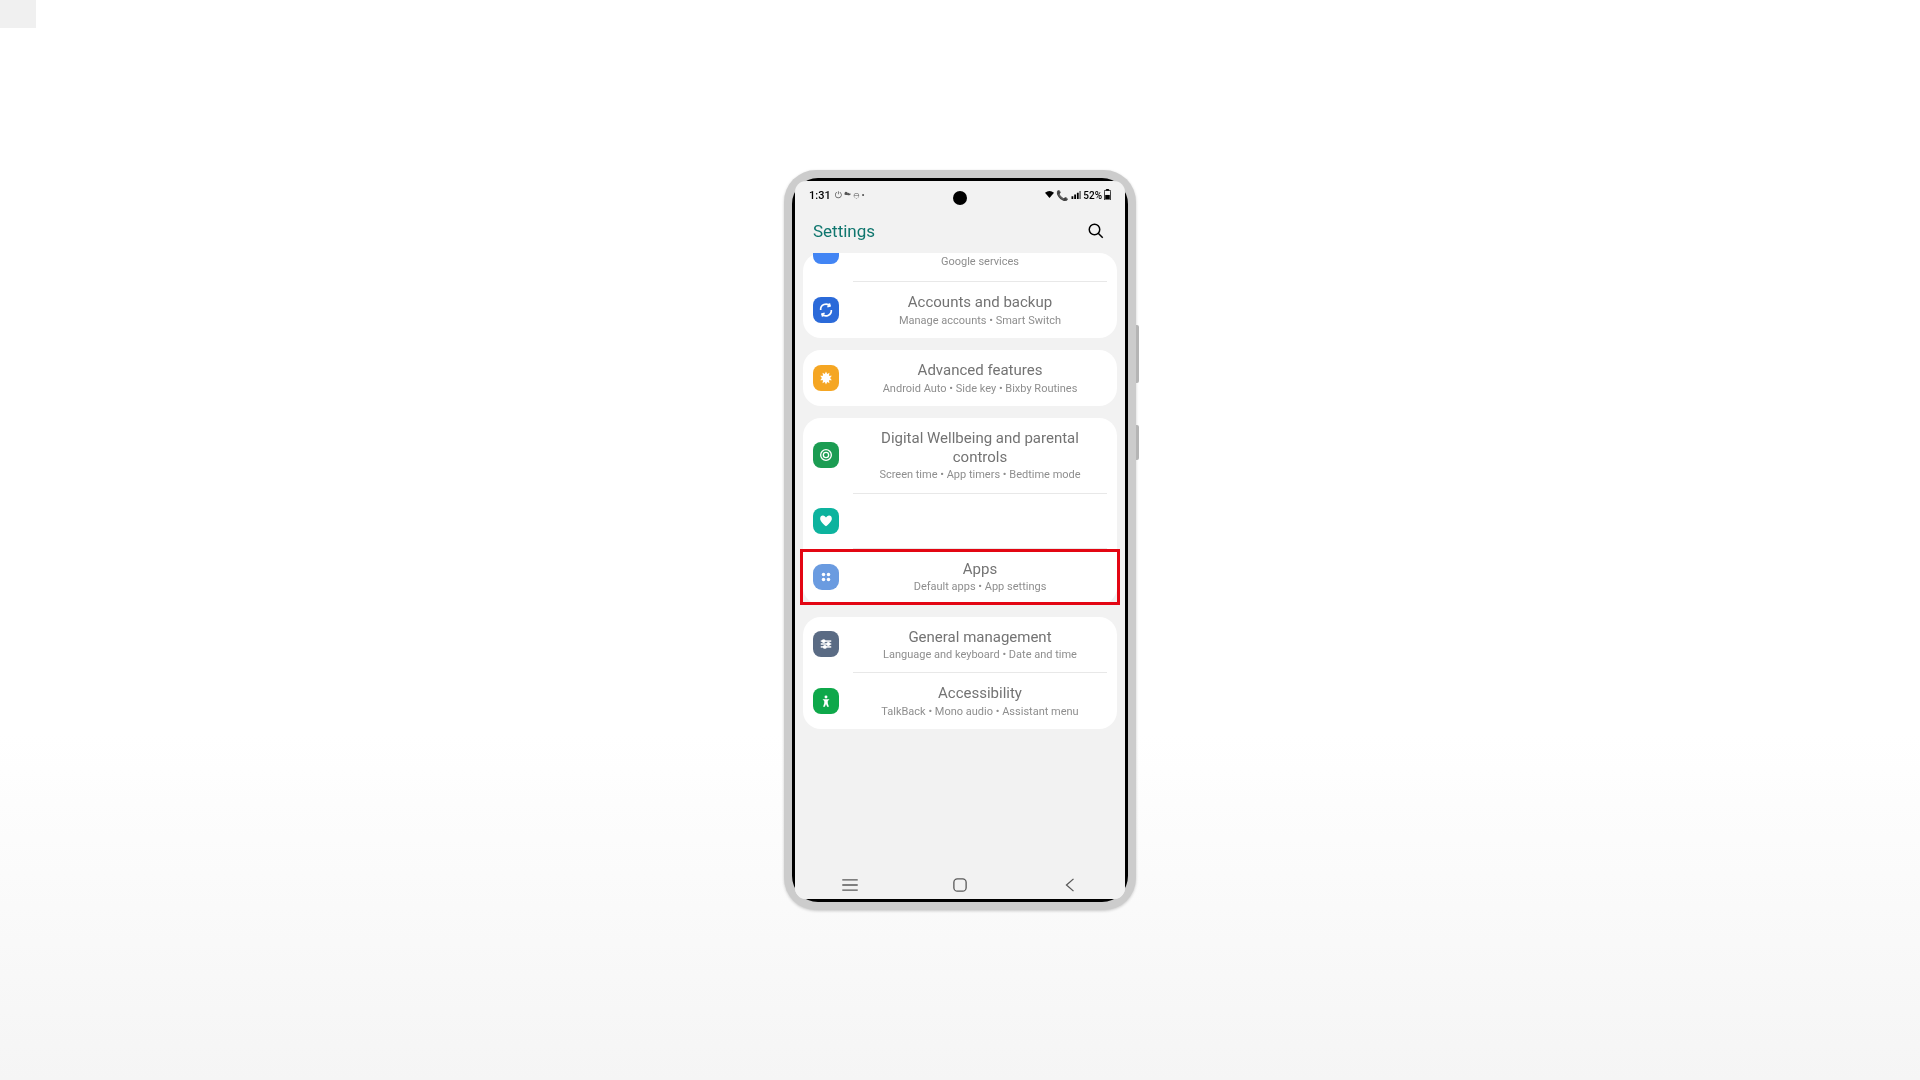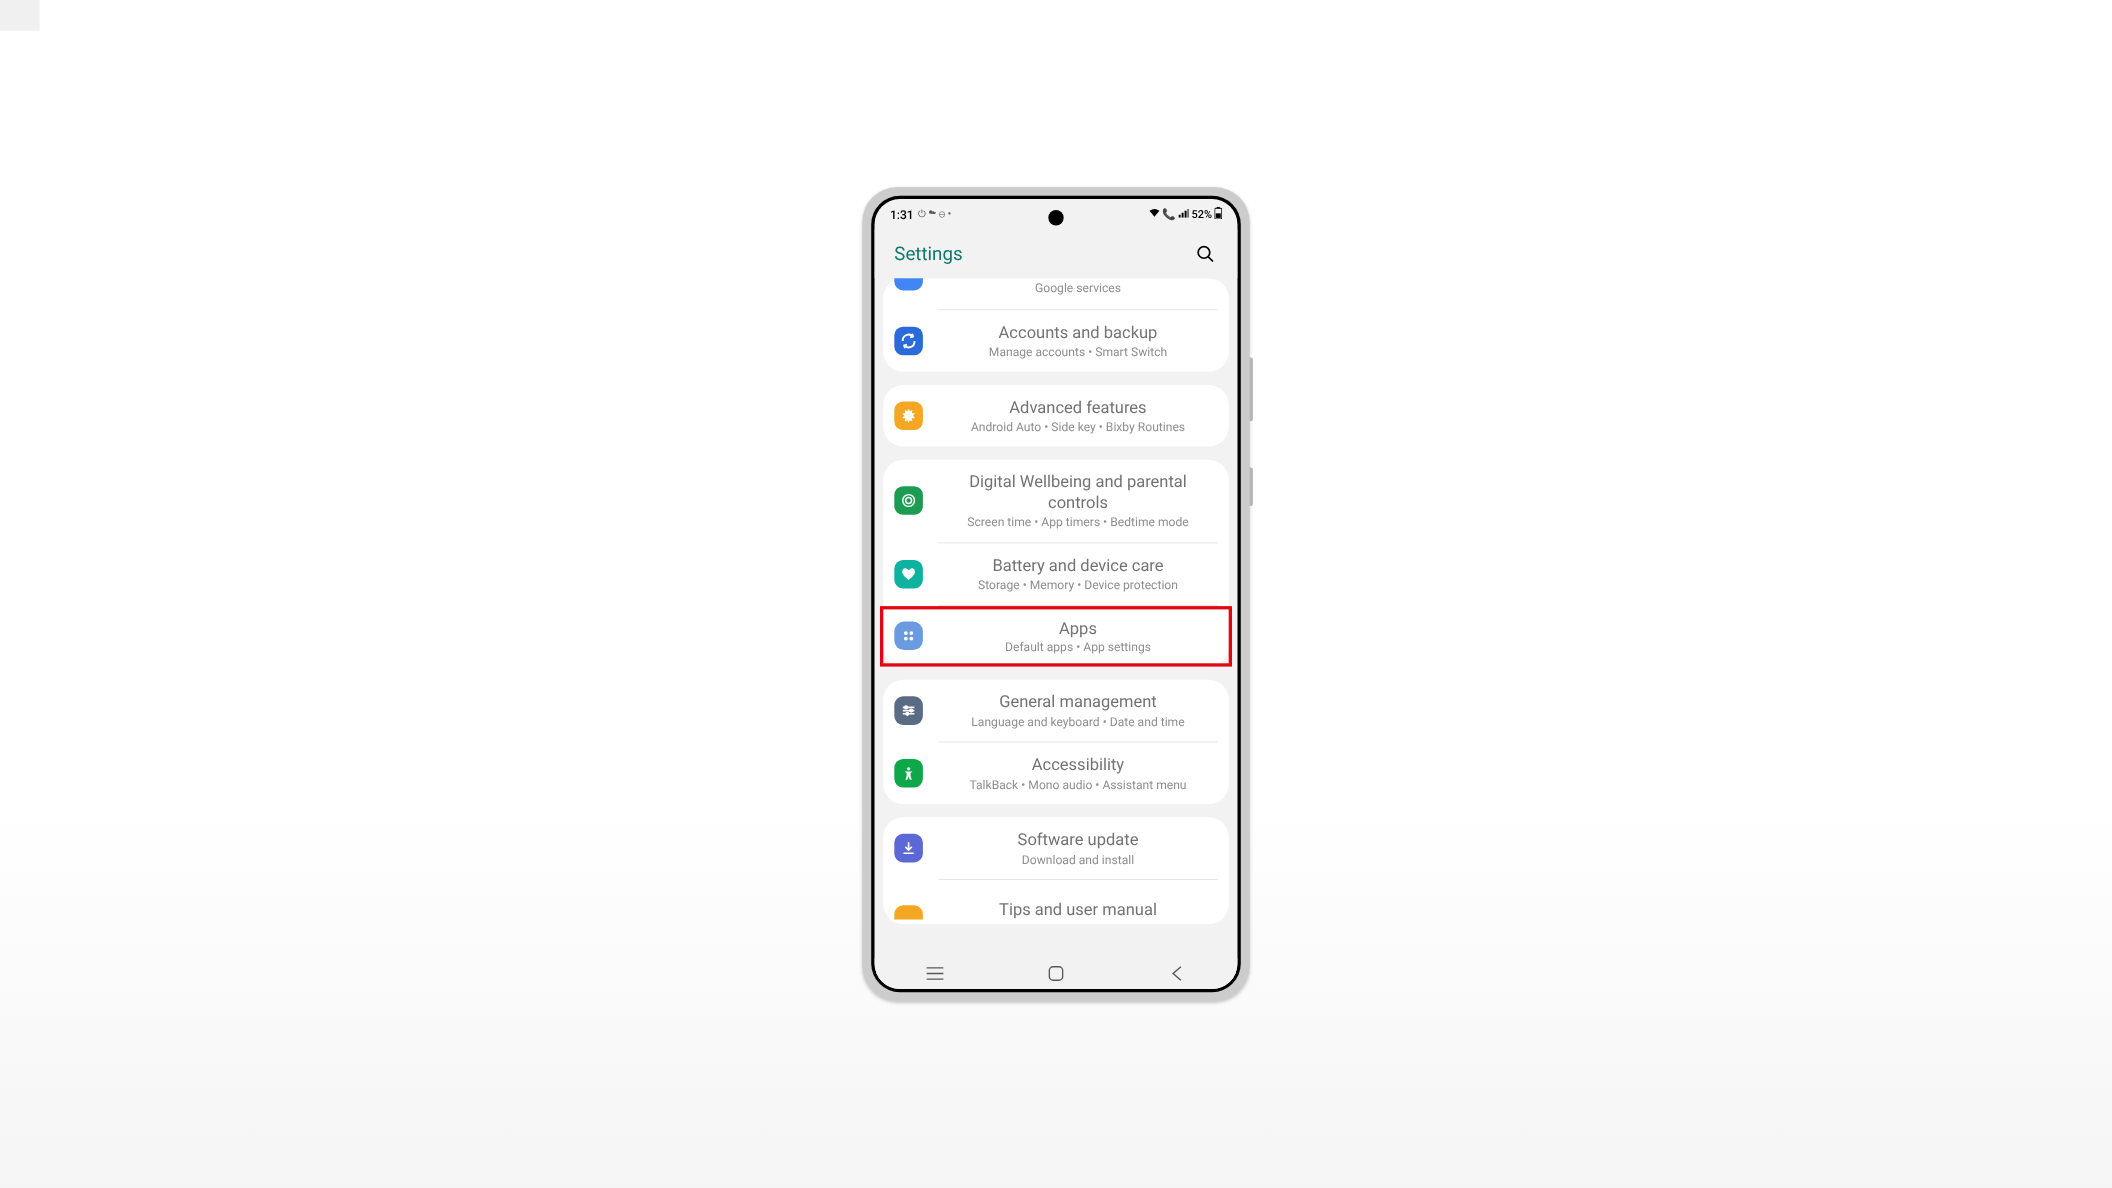--- a/index.html
+++ b/index.html
@@ -26,21 +26,21 @@
       width: 100%;
       height: 100%;
       background: #000;
       border-radius: 26px;
       padding: 3px;
     }
     .phone-screen {
       width: 100%;
       height: 100%;
       background: #f2f2f2;
-      border-radius: 23px;
+      border-radius: 11px;
       overflow: hidden;
       position: relative;
       display: flex;
       flex-direction: column;
     }
     .camera-punch {
       position: absolute;
       top: 10px;
       left: 50%;
       transform: translateX(-50%);
@@ -329,24 +329,20 @@
               <div class="setting-subtitle">Screen time  •  App timers  •  Bedtime mode</div>
             </div>
           </div>
           <div class="divider"></div>
           <div class="setting-item">
             <div class="setting-icon bg-teal">
               <svg width="14" height="14" viewBox="0 0 24 24" fill="#fff">
                   <path d="M12 21 C7 17 2 12 2 8 C2 4 5 2 8 3 C10 3.5 11 5 12 6 C13 5 14 3.5 16 3 C19 2 22 4 22 8 C22 12 17 17 12 21 Z"></path>
                 </svg>
             </div>
-            <div class="setting-text">
-              <div class="setting-title">Battery and device care</div>
-              <div class="setting-subtitle">Storage  •  Memory  •  Device protection</div>
-            </div>
           </div>
           <div class="divider"></div>
           <div class="setting-item highlight-box">
             <div class="setting-icon bg-lightblue">
               <svg width="12" height="12" viewBox="0 0 24 24" fill="#fff">
                   <circle cx="7" cy="7" r="3.5"></circle>
                   <circle cx="17" cy="7" r="3.5"></circle>
                   <circle cx="7" cy="17" r="3.5"></circle>
                   <circle cx="17" cy="17" r="3.5"></circle>
                 </svg>
@@ -383,40 +379,20 @@
                   <path d="M6 9 L18 9 L15 12 L15 16 L17 22 L14 22 L12 17 L10 22 L7 22 L9 16 L9 12 Z"></path>
                 </svg>
             </div>
             <div class="setting-text">
               <div class="setting-title">Accessibility</div>
               <div class="setting-subtitle">TalkBack  •  Mono audio  •  Assistant menu</div>
             </div>
           </div>
         </div>
 
-        <div class="card-group">
-          <div class="setting-item">
-            <div class="setting-icon bg-purple">
-              <svg width="14" height="14" viewBox="0 0 24 24" fill="none" stroke="#fff" stroke-width="2.5">
-                  <path d="M12 3 L12 15 M7 10 L12 15 L17 10 M4 20 L20 20"></path>
-                </svg>
-            </div>
-            <div class="setting-text">
-              <div class="setting-title">Software update</div>
-              <div class="setting-subtitle">Download and install</div>
-            </div>
-          </div>
-          <div class="divider"></div>
-          <div class="setting-item partial-bottom">
-            <div class="icon-partial-bottom"></div>
-            <div class="setting-text">
-              <div class="setting-title">Tips and user manual</div>
-            </div>
-          </div>
-        </div>
 
       </div>
 
       <div class="nav-bar">
         <div class="nav-btn">
           <svg width="16" height="12" viewBox="0 0 18 14">
               <line x1="0" y1="1" x2="18" y2="1" stroke="#595959" stroke-width="1.5"></line>
               <line x1="0" y1="7" x2="18" y2="7" stroke="#595959" stroke-width="1.5"></line>
               <line x1="0" y1="13" x2="18" y2="13" stroke="#595959" stroke-width="1.5"></line>
             </svg>

